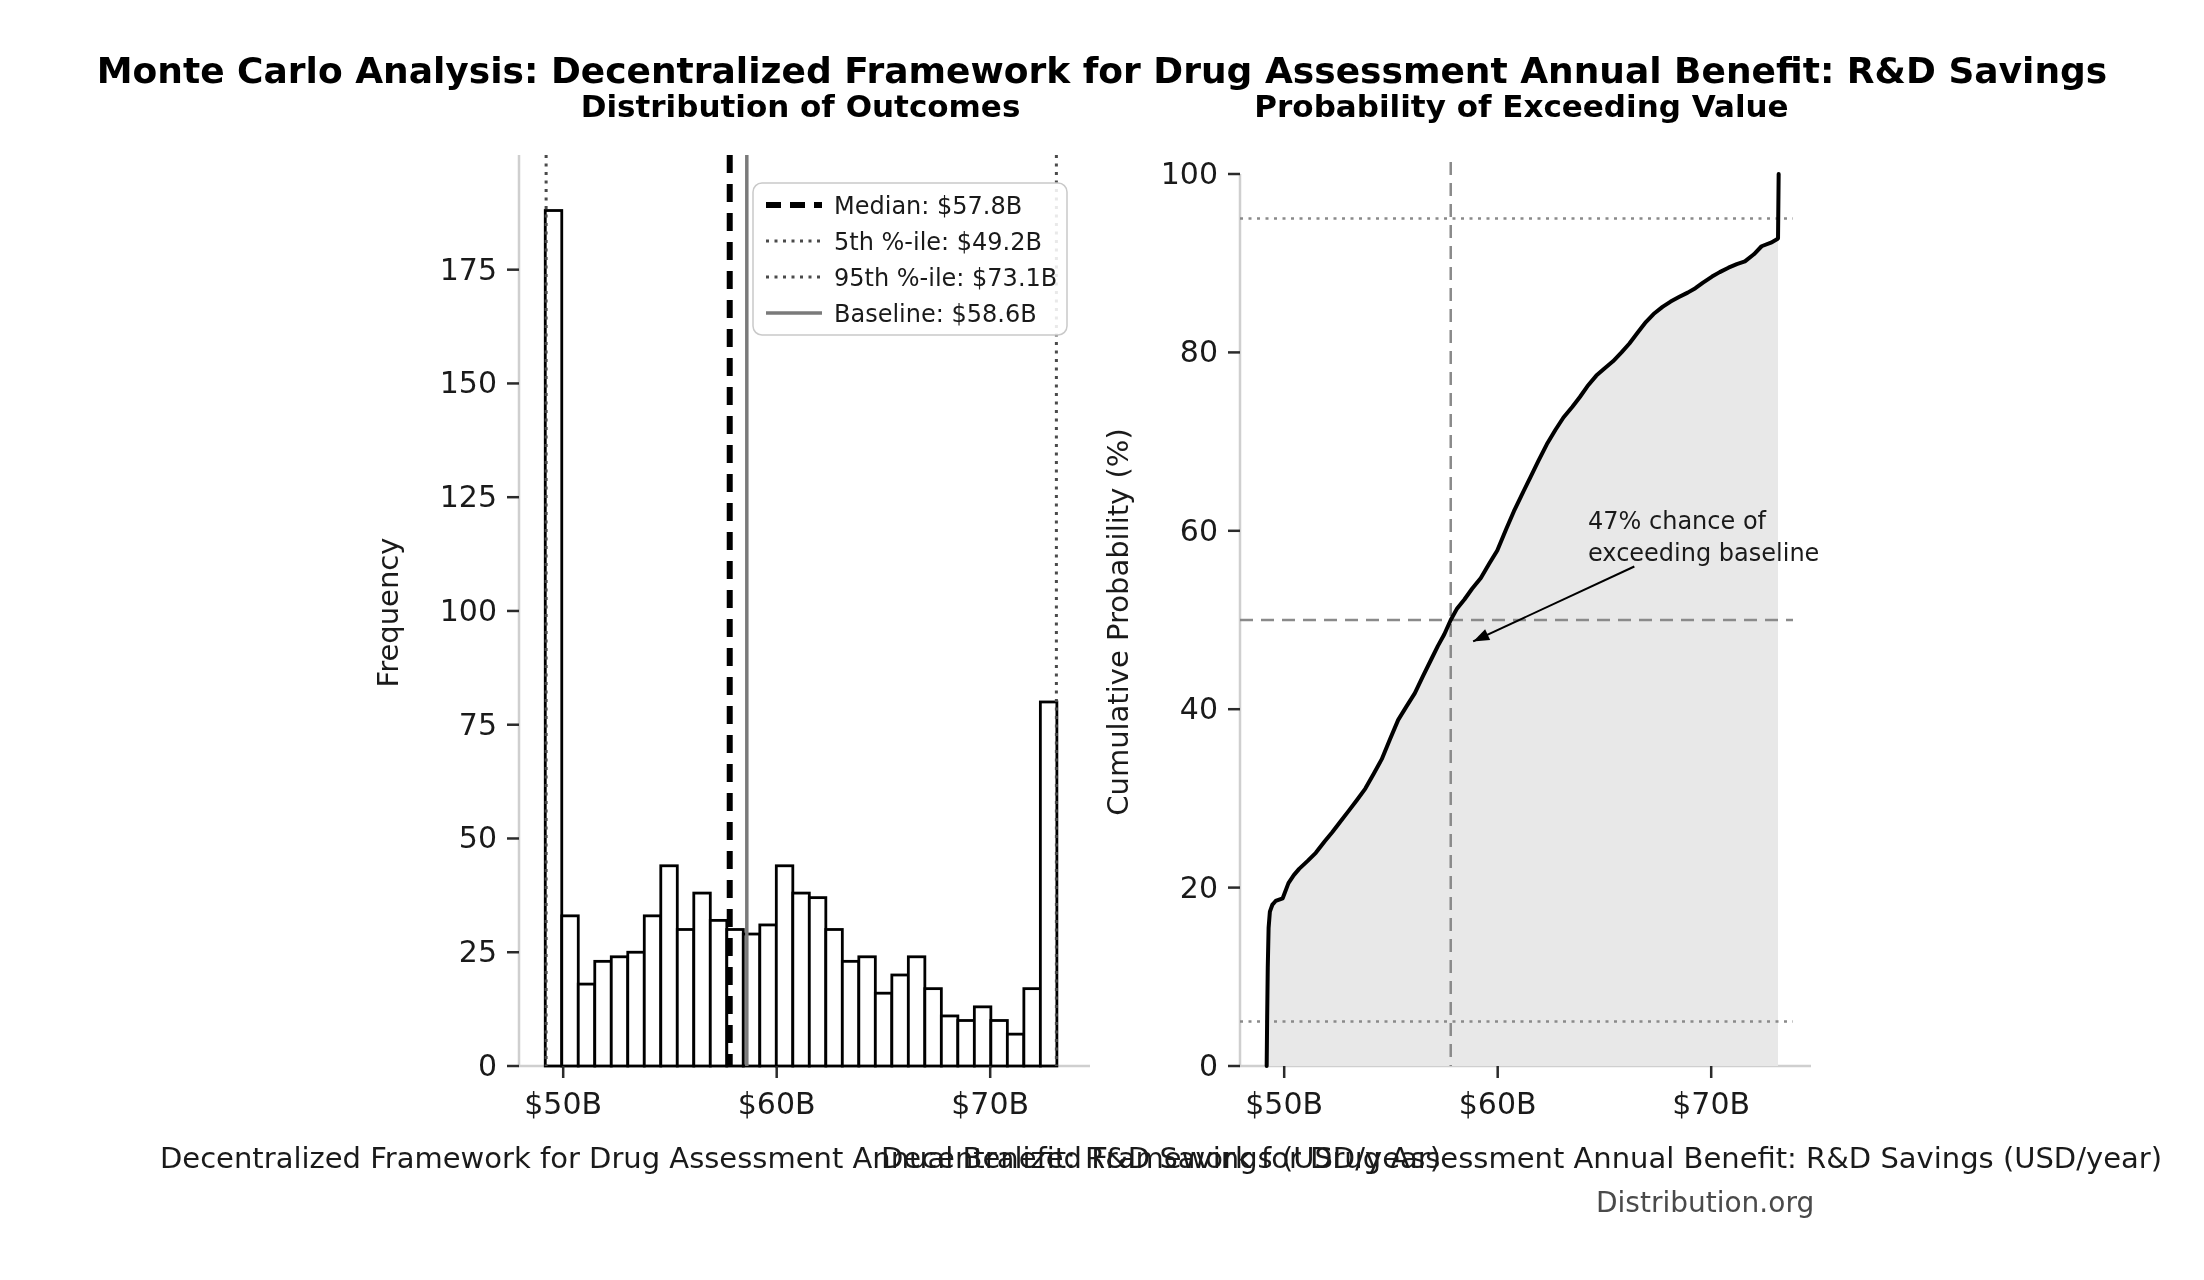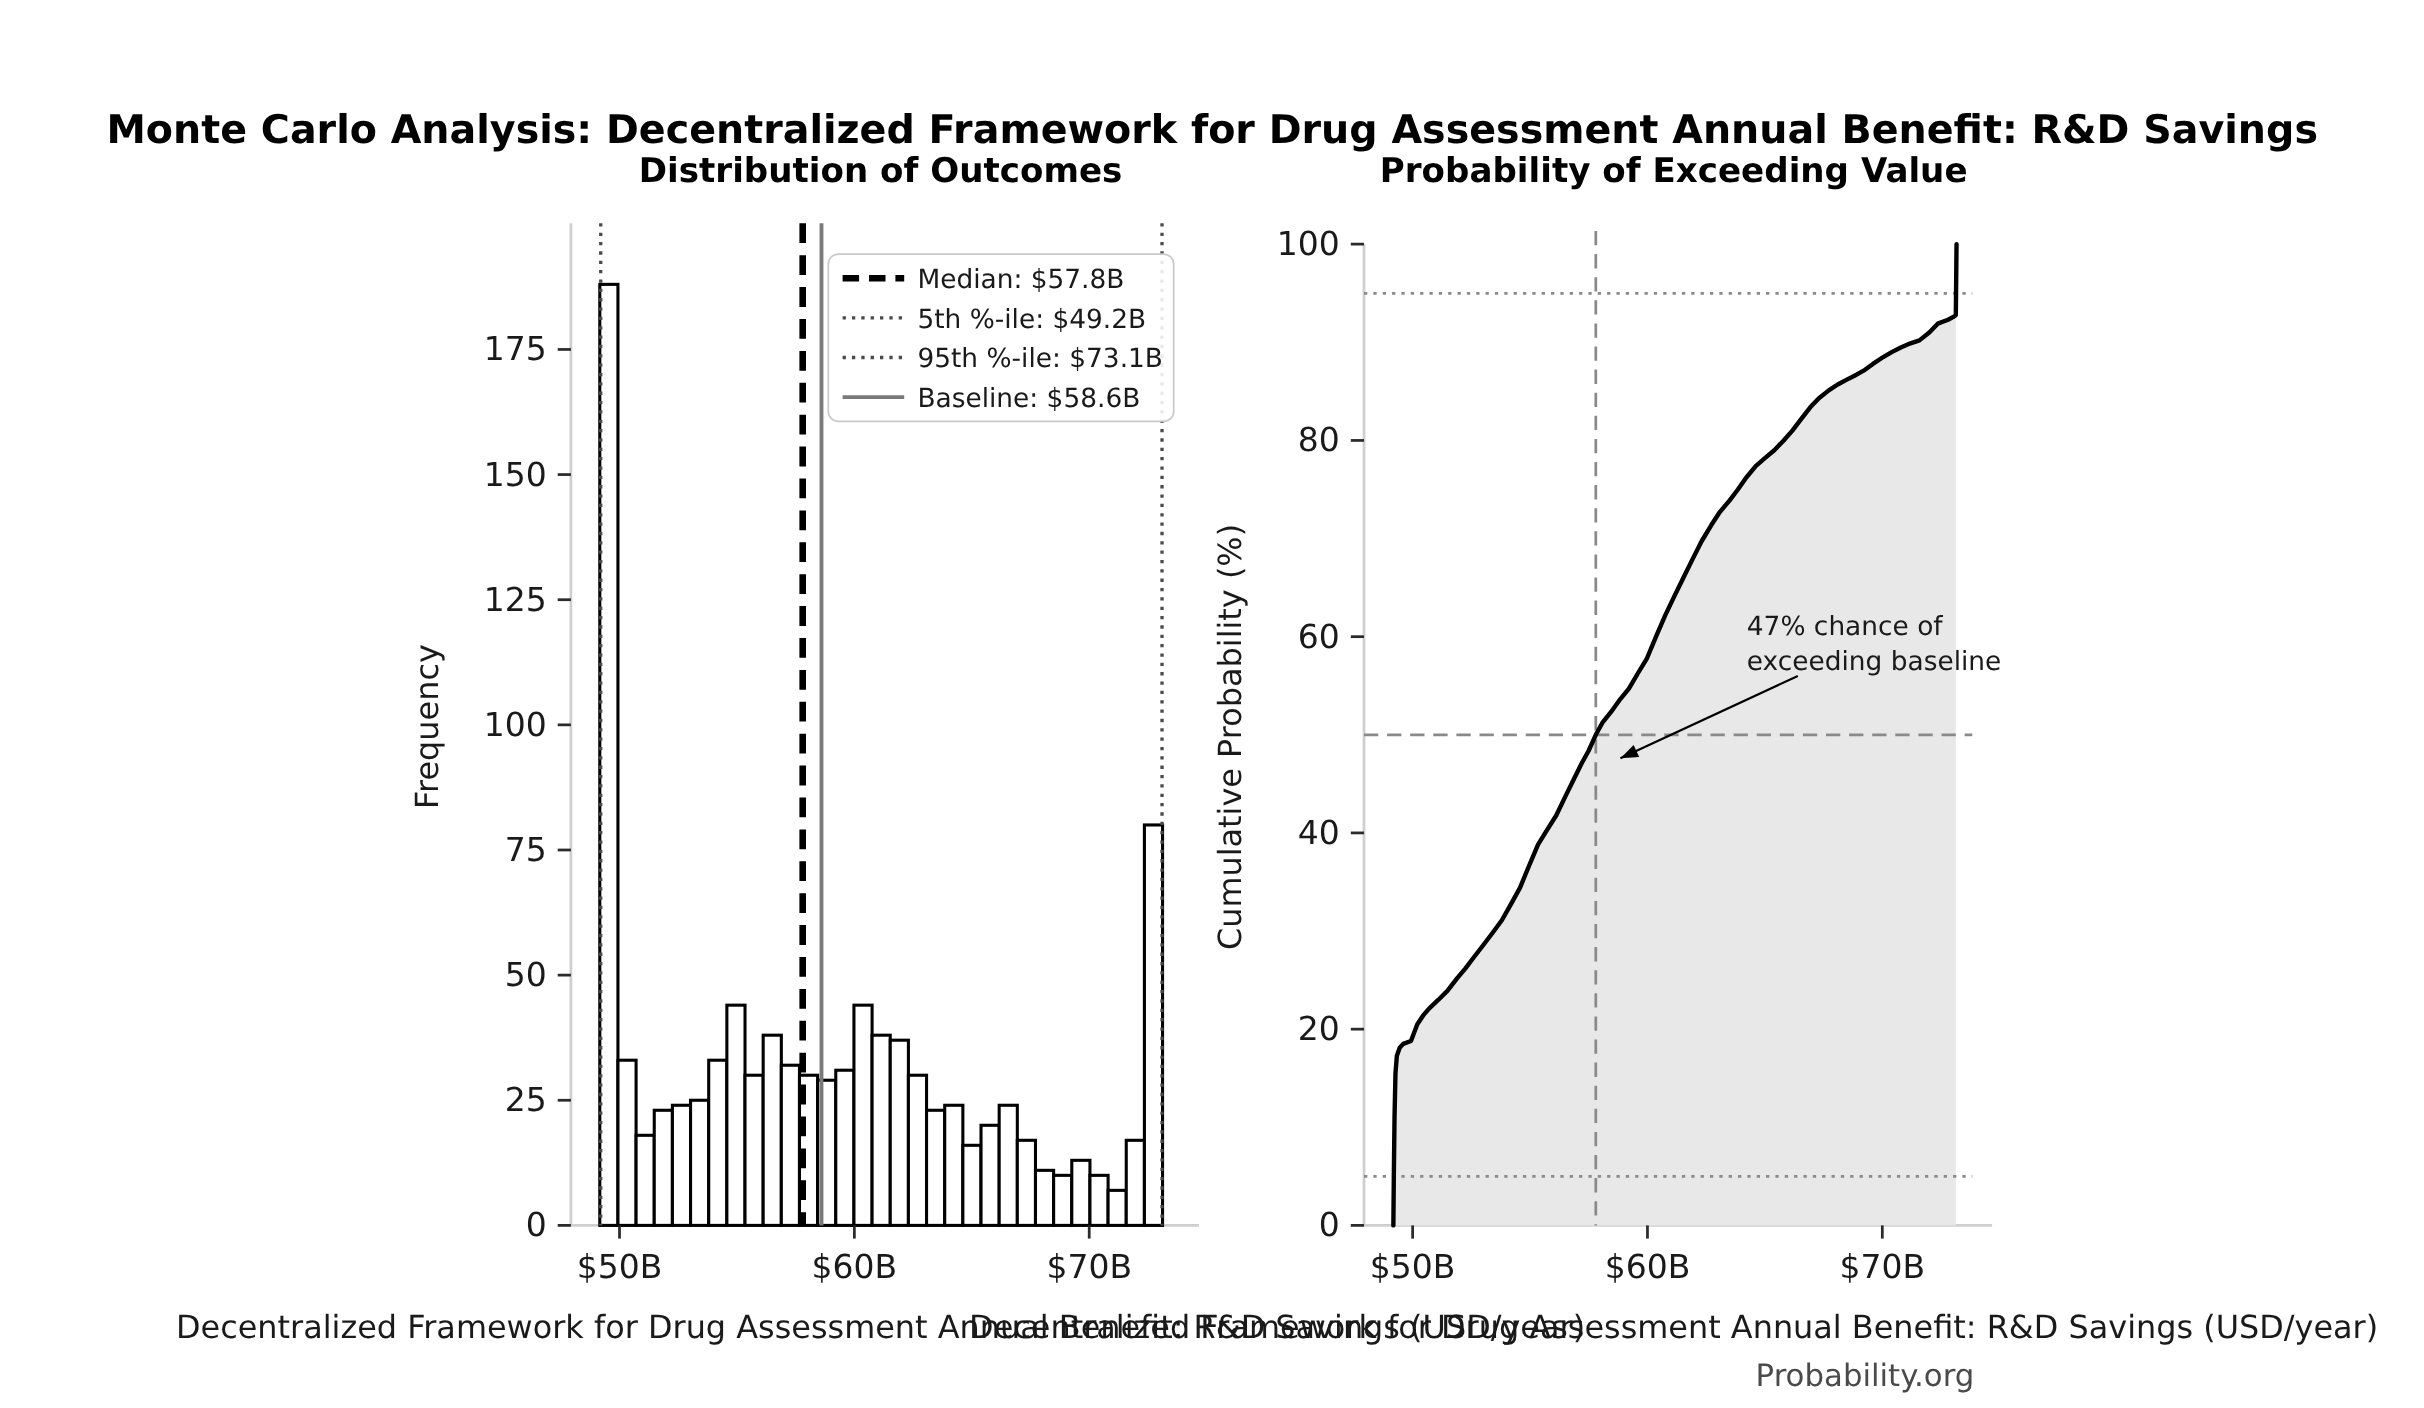--- a/index.html
+++ b/index.html
@@ -1,18 +1,18 @@
 <!DOCTYPE html>
 <html><head>
 <meta charset="utf-8">
 <style>
   html,body{margin:0;padding:0;background:#ffffff;}
   body{width:2204px;height:1280px;position:relative;overflow:hidden;
        font-family:"DejaVu Sans","Liberation Sans",sans-serif;}
-  .fig{position:absolute;inset:0;background:#fff;margin-top:48px;}
+  .fig{position:absolute;inset:0;background:#fff;}
   .main-title{position:absolute;left:0;right:0;top:50px;text-align:center;
               font-size:36px;font-weight:bold;color:#000;letter-spacing:0px;}
   #chart-svg{position:absolute;left:0;top:0;}
   .watermark{position:absolute;left:1596px;top:1186px;font-size:28px;color:#4a4a4a;}
 </style>
 </head>
 <body>
 
 <div class="fig">
   <div class="main-title">Monte Carlo Analysis: Decentralized Framework for Drug Assessment Annual Benefit: R&amp;D Savings</div>
@@ -115,14 +115,14 @@
       <line x1="1228" y1="530.8" x2="1240" y2="530.8" stroke="#2b2b2b" stroke-width="2.5"></line>
       <text x="1218" y="540.8" font-size="30" text-anchor="end" fill="#1a1a1a" font-family="&quot;DejaVu Sans&quot;,&quot;Liberation Sans&quot;,sans-serif">60</text>
       <line x1="1228" y1="352.4" x2="1240" y2="352.4" stroke="#2b2b2b" stroke-width="2.5"></line>
       <text x="1218" y="362.4" font-size="30" text-anchor="end" fill="#1a1a1a" font-family="&quot;DejaVu Sans&quot;,&quot;Liberation Sans&quot;,sans-serif">80</text>
       <line x1="1228" y1="174" x2="1240" y2="174" stroke="#2b2b2b" stroke-width="2.5"></line>
       <text x="1218" y="184" font-size="30" text-anchor="end" fill="#1a1a1a" font-family="&quot;DejaVu Sans&quot;,&quot;Liberation Sans&quot;,sans-serif">100</text>
       <text x="1521.5" y="117" font-size="31" text-anchor="middle" fill="#000" font-family="&quot;DejaVu Sans&quot;,&quot;Liberation Sans&quot;,sans-serif" font-weight="bold">Probability of Exceeding Value</text>
       <text x="1521.5" y="1168" font-size="29" text-anchor="middle" fill="#1a1a1a" font-family="&quot;DejaVu Sans&quot;,&quot;Liberation Sans&quot;,sans-serif">Decentralized Framework for Drug Assessment Annual Benefit: R&amp;D Savings (USD/year)</text>
       <text x="0" y="0" font-size="29" text-anchor="middle" fill="#1a1a1a" font-family="&quot;DejaVu Sans&quot;,&quot;Liberation Sans&quot;,sans-serif" transform="translate(1128,622) rotate(-90)">Cumulative Probability (%)</text>
     </svg>
-  <div class="watermark">Probability.org</div>
+  <div class="watermark">Distribution.org</div>
 </div>
 
 </body></html>

